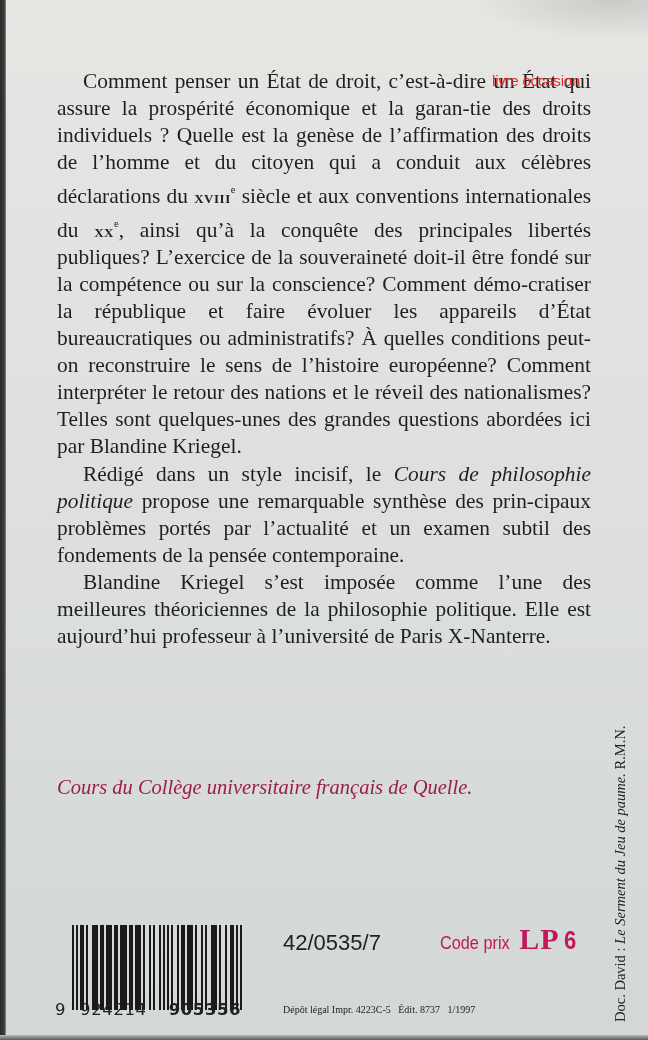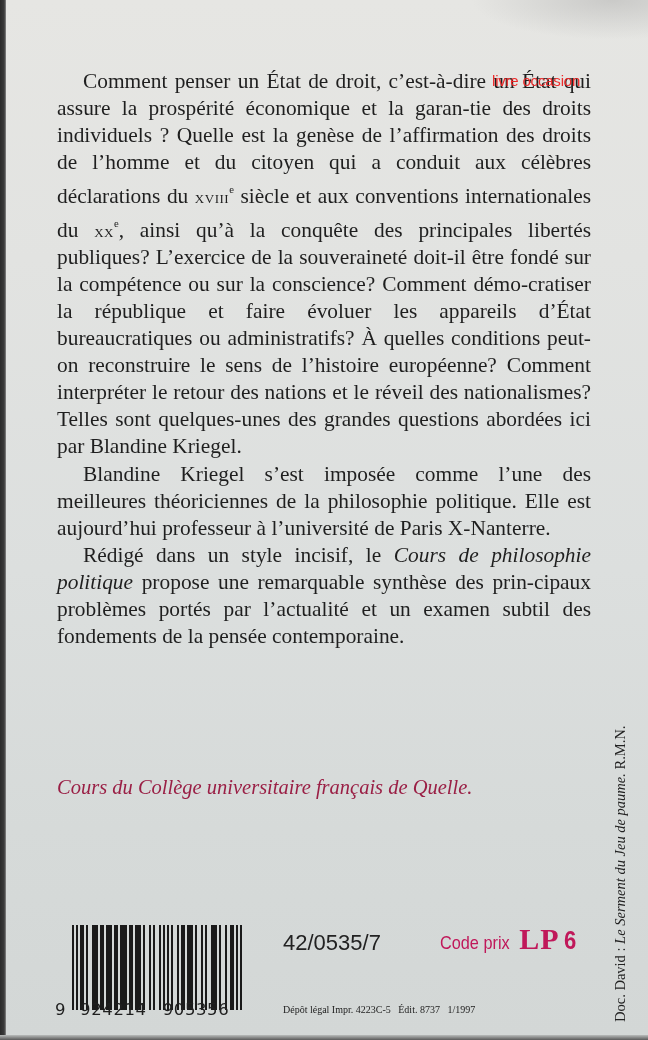--- a/index.html
+++ b/index.html
@@ -23,21 +23,21 @@
   .top-shadow {
     position: absolute; left: 470px; top: 0; width: 178px; height: 40px;
     background: radial-gradient(ellipse at 80% 0%, rgba(150,150,150,0.35), rgba(200,200,200,0) 70%);
   }
   .text-block {
     position: absolute; left: 57px; top: 68px; width: 534px;
     color: #1f1f1f; font-size: 21.4px; line-height: 27.1px;
     text-align: justify;
   }
   .text-block p { margin: 0; text-indent: 26px; hyphens: manual; }
-  .sc { font-variant: small-caps; font-size: 0.9em; letter-spacing: 0.5px; }
+  .sc { font-variant: small-caps; font-size: 0.9em; letter-spacing: 0.5px; font-weight: bold; }
   sup.sx { font-size: 0.5em; vertical-align: 0.9em; }
   .it { font-style: italic; }
   .watermark {
     position: absolute; left: 492px; top: 72px;
     font-family: "Liberation Sans", "DejaVu Sans", sans-serif;
     font-size: 15px; color: #ee2a2a; letter-spacing: -0.2px;
   }
   .series {
     position: absolute; left: 57px; top: 776px;
     font-style: italic; color: #9a1f45; font-size: 20.5px;
@@ -46,21 +46,21 @@
     position: absolute; left: 72px; top: 925px; width: 172px; height: 85px;
     display: flex; align-items: stretch;
   }
   .barcode span { display: block; height: 100%; }
   .barcode-digits {
     position: absolute; left: 55px; top: 1000px;
     font-family: "DejaVu Sans", sans-serif; font-size: 16.5px; color: #1f1f1f;
     letter-spacing: 0.6px;
   }
   .barcode-digits .first { margin-right: 14px; }
-  .barcode-digits .gap { margin-left: 16px; }
+  .barcode-digits .gap { margin-left: 22px; font-weight: bold; }
   .code-num {
     position: absolute; left: 283px; top: 930px;
     font-family: "Liberation Sans", sans-serif; font-size: 22px; color: #222;
   }
   .code-prix {
     position: absolute; left: 440px; top: 922px; color: #c0185a;
     display: flex; align-items: baseline;
   }
   .code-prix .label { font-family: "Liberation Sans", sans-serif; font-size: 18.5px; transform: scaleX(0.88); transform-origin: left; margin-right: -4px; }
   .code-prix .lp { font-family: "Liberation Serif", serif; font-weight: bold; font-size: 30px; margin-left: 4px; letter-spacing: 1px;}
@@ -78,22 +78,22 @@
 </head>
 <body>
 
 <div class="cover"></div>
 <div class="left-edge"></div>
 <div class="top-shadow"></div>
 <div class="bottom-edge"></div>
 
 <div class="text-block">
   <p><span>Comment penser un État de droit, c’est-à-dire un État qui assure la prospérité économique et la garan-tie des droits individuels ? Quelle est la genèse de l’affirmation des droits de l’homme et du citoyen qui a conduit aux célèbres déclarations du </span><span class="sc">xviii</span><sup class="sx">e</sup><span> siècle et aux conventions internationales du </span><span class="sc">xx</span><sup class="sx">e</sup><span>, ainsi qu’à la conquête des principales libertés publiques? L’exercice de la souveraineté doit-il être fondé sur la compétence ou sur la conscience? Comment démo-cratiser la république et faire évoluer les appareils d’État bureaucratiques ou administratifs? À quelles conditions peut-on reconstruire le sens de l’histoire européenne? Comment interpréter le retour des nations et le réveil des nationalismes? Telles sont quelques-unes des grandes questions abordées ici par Blandine Kriegel.</span></p>
+  <p><span>Rédigé dans un style incisif, le </span><span class="it">Cours de philosophie politique</span><span> propose une remarquable synthèse des prin-cipaux problèmes portés par l’actualité et un examen subtil des fondements de la pensée contemporaine.</span></p>
   <p><span>Blandine Kriegel s’est imposée comme l’une des meilleures théoriciennes de la philosophie politique. Elle est aujourd’hui professeur à l’université de Paris X-Nanterre.</span></p>
-  <p><span>Rédigé dans un style incisif, le </span><span class="it">Cours de philosophie politique</span><span> propose une remarquable synthèse des prin-cipaux problèmes portés par l’actualité et un examen subtil des fondements de la pensée contemporaine.</span></p>
 </div>
 
 <div class="watermark">livre occasion</div>
 
 <div class="series">Cours du Collège universitaire français de Quelle.</div>
 
 <div class="barcode" id="barcode">
     <span style="width: 2.02353px; background: rgb(26, 26, 26);"></span>
     <span style="width: 2.02353px;"></span>
     <span style="width: 2.02353px; background: rgb(26, 26, 26);"></span>

